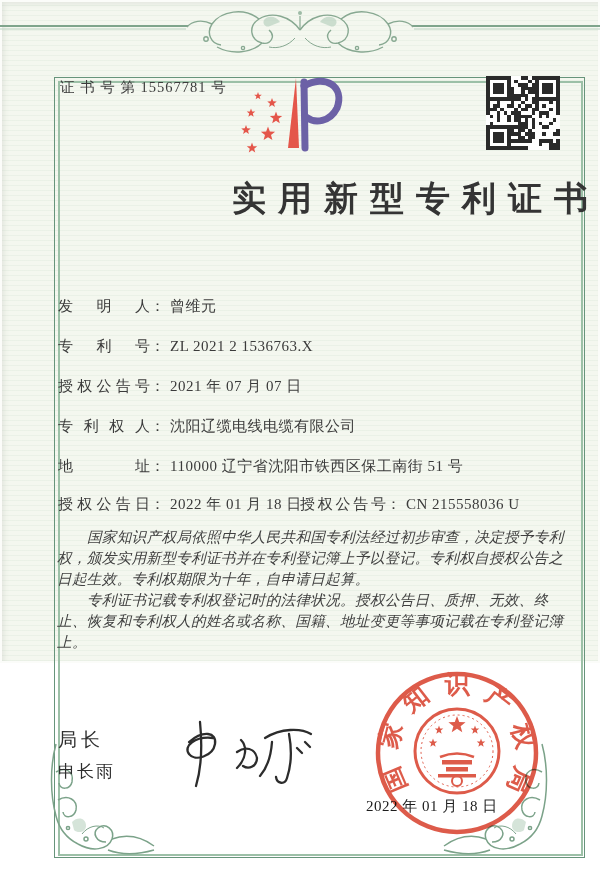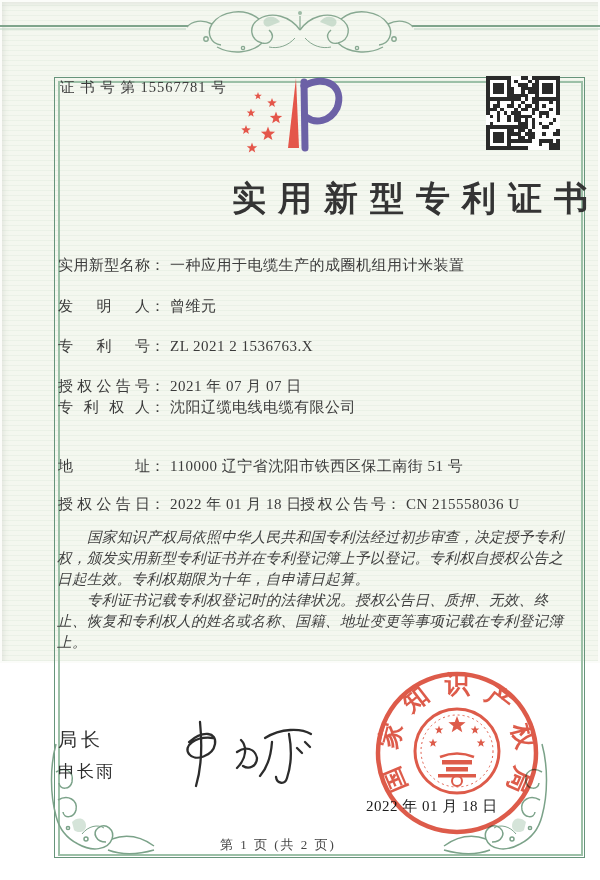--- a/index.html
+++ b/index.html
@@ -280,33 +280,30 @@
       <rect x="9" y="20" width="1" height="1" fill="#2a2a2a"></rect>
       <rect x="10" y="20" width="1" height="1" fill="#2a2a2a"></rect>
       <rect x="11" y="20" width="1" height="1" fill="#2a2a2a"></rect>
       <rect x="18" y="20" width="1" height="1" fill="#2a2a2a"></rect>
       <rect x="19" y="20" width="1" height="1" fill="#2a2a2a"></rect>
       <rect x="20" y="20" width="1" height="1" fill="#2a2a2a"></rect>
     </svg>
 
   <div class="abs title">实用新型专利证书</div>
 
-  <div class="row" style="top:256px">
-    <span class="lbl">实用新型名称</span><span class="colon">：</span><span class="val">一种应用于电缆生产的成圈机组用计米装置</span>
-  </div>
   <div class="row" style="top:297px">
     <span class="lbl">发明人</span><span class="colon">：</span><span class="val">曾维元</span>
   </div>
   <div class="row" style="top:337px">
     <span class="lbl">专利号</span><span class="colon">：</span><span class="val">ZL 2021 2 1536763.X</span>
   </div>
   <div class="row" style="top:377px">
     <span class="lbl">授权公告号</span><span class="colon">：</span><span class="val">2021 年 07 月 07 日</span>
   </div>
-  <div class="row" style="top:398px">
+  <div class="row" style="top:417px">
     <span class="lbl">专利权人</span><span class="colon">：</span><span class="val">沈阳辽缆电线电缆有限公司</span>
   </div>
   <div class="row" style="top:457px">
     <span class="lbl">地址</span><span class="colon">：</span><span class="val">110000 辽宁省沈阳市铁西区保工南街 51 号</span>
   </div>
   <div class="row" style="top:495px">
     <span class="lbl">授权公告日</span><span class="colon">：</span><span class="val">2022 年 01 月 18 日</span>
     <span class="pair2">
       <span class="lbl2">授权公告号</span><span class="colon">：</span><span class="val">CN 215558036 U</span>
     </span>
@@ -354,15 +351,14 @@
       <polygon class="star" points="119.00,73.50 120.11,76.47 123.28,76.61 120.80,78.58 121.65,81.64 119.00,79.89 116.35,81.64 117.20,78.58 114.72,76.61 117.89,76.47"></polygon>
       <rect x="80" y="95" width="30" height="4.5"></rect>
       <rect x="84" y="102" width="22" height="4.5"></rect>
       <rect x="76" y="109" width="38" height="3.5"></rect>
       <text font-size="25" font-weight="bold" letter-spacing="0" font-family="Liberation Serif, DejaVu Serif, serif">
         <textPath href="#sealArc" textLength="262" lengthAdjust="spacing">国家知识产权局</textPath>
       </text>
     </g>
   </svg>
 
-  <div class="abs footer">第 1 页 (共 2 页)</div>
 
 </div>
 
 </body></html>

